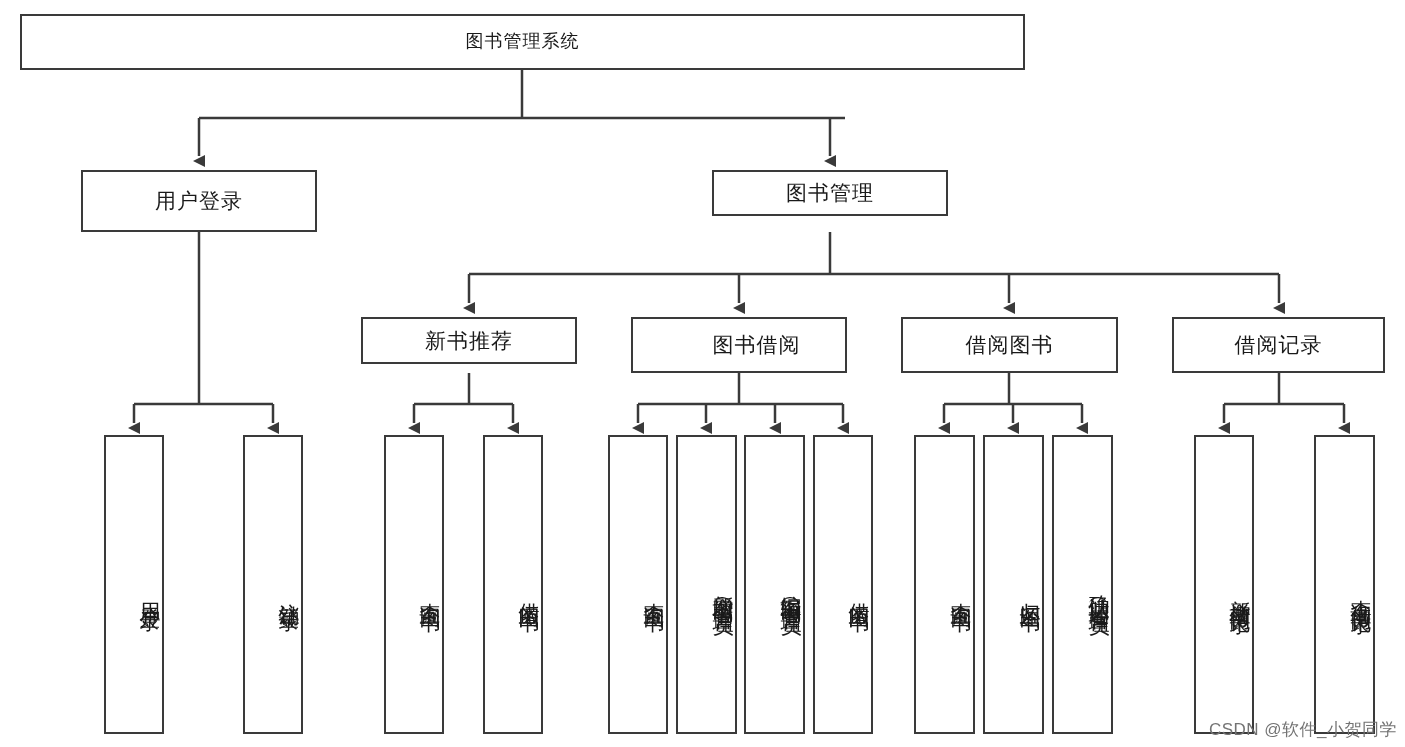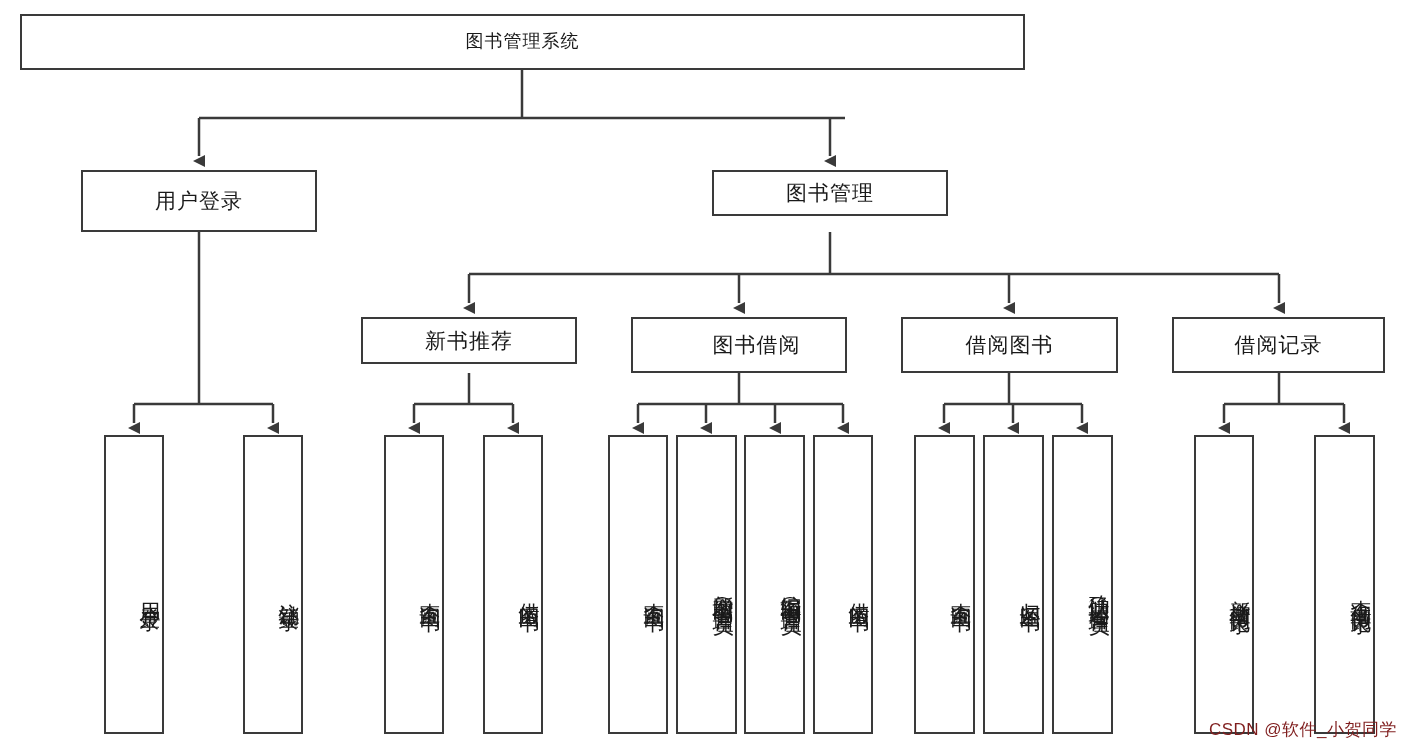--- a/index.html
+++ b/index.html
@@ -50,21 +50,21 @@
   .node.vert .vtext {
     writing-mode: vertical-rl;
     text-orientation: upright;
     white-space: nowrap;
   }
   #watermark {
     position: absolute;
     right: 8px;
     bottom: 6px;
     font-size: 17px;
-    color: #7f1d1d;
+    color: #737373;
     letter-spacing: 0.5px;
     white-space: nowrap;
     z-index: 3;
   }
 </style>
 </head>
 <body>
 
 <div id="canvas">
 

